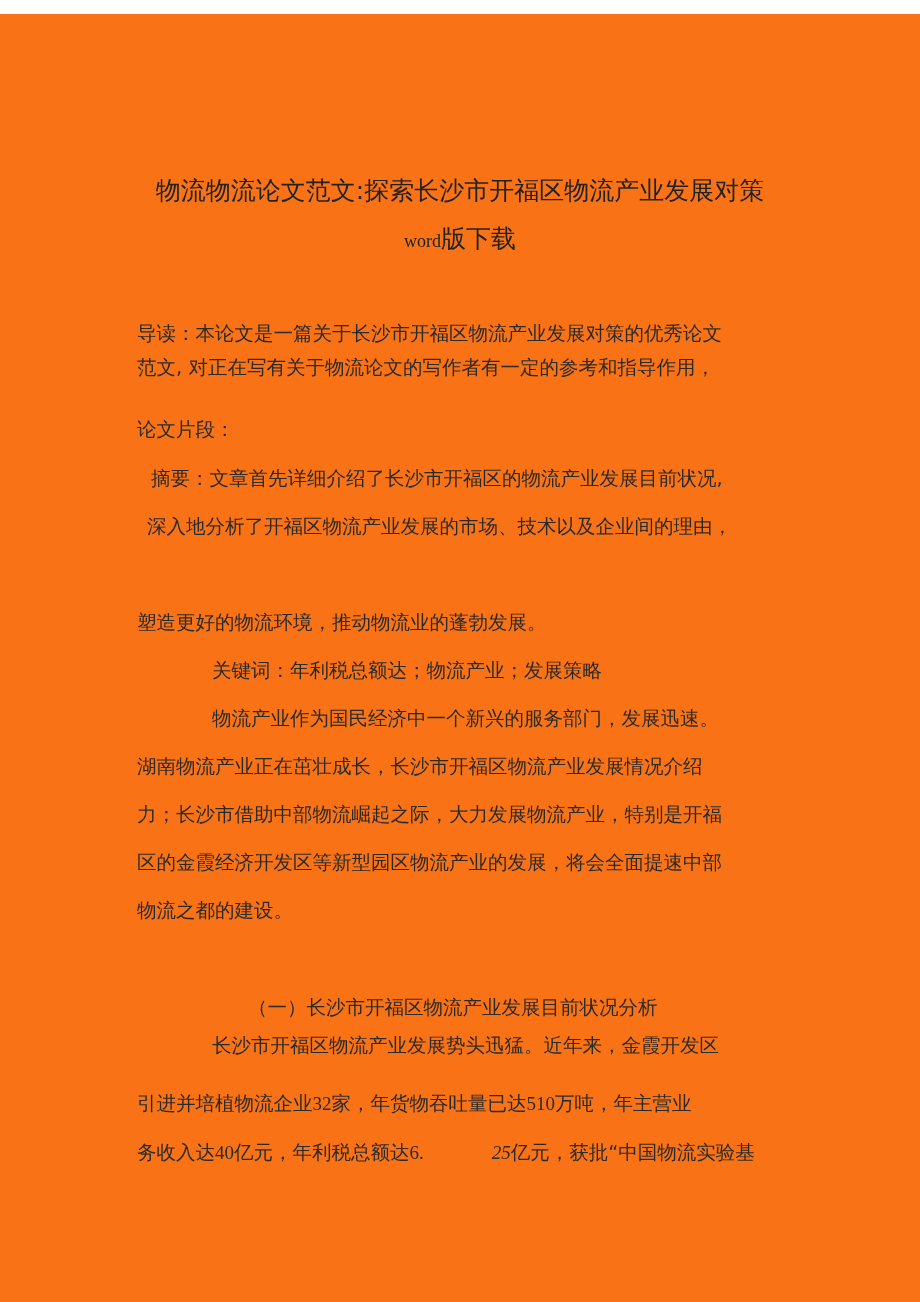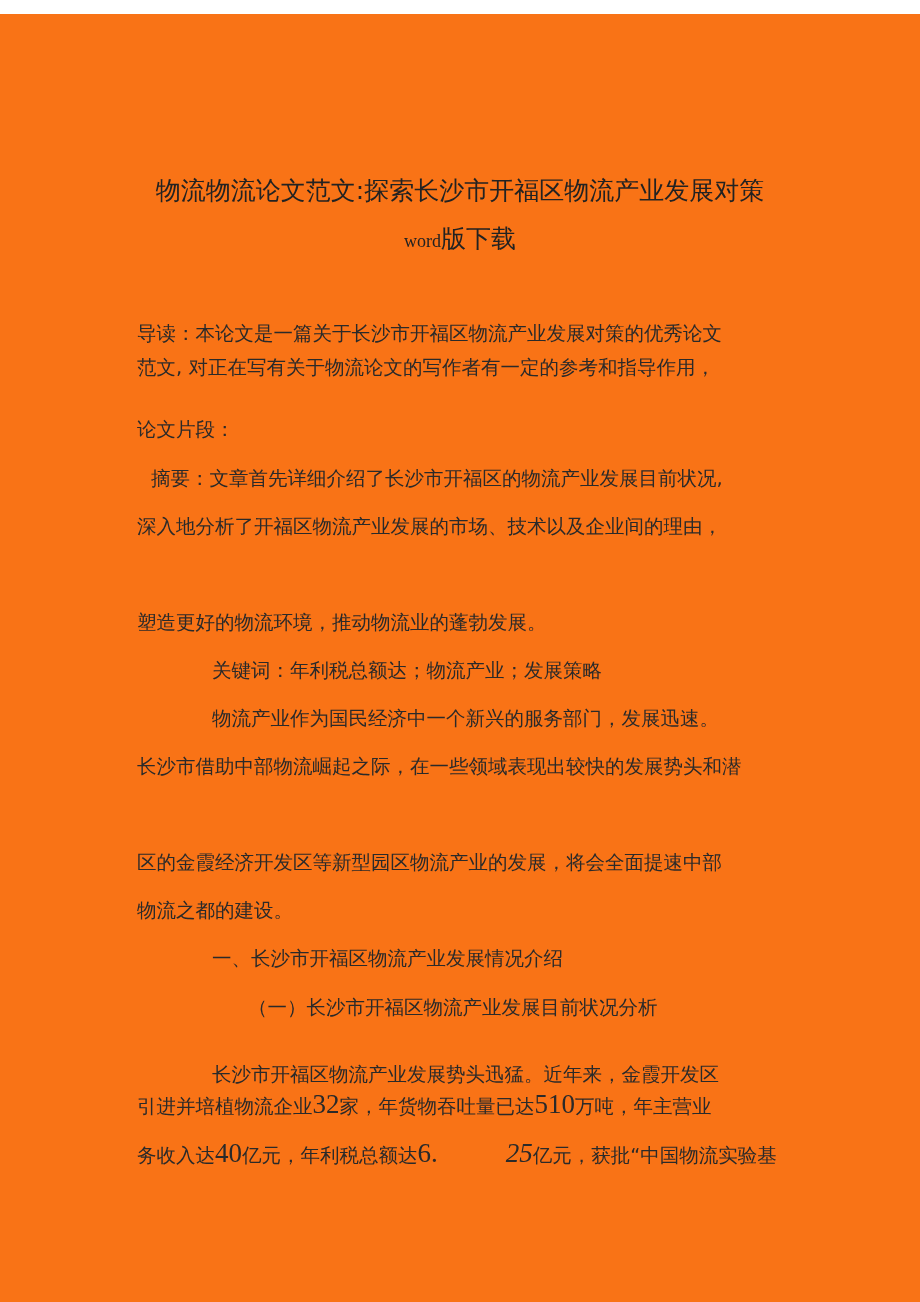--- a/index.html
+++ b/index.html
@@ -39,47 +39,47 @@
     }
     .line {
       position: absolute;
       font-size: 19.5px;
       line-height: 26px;
       white-space: nowrap;
       color: #2a2a2a;
     }
     .num {
       font-family: "Liberation Serif", "DejaVu Serif", serif;
-      font-size: 27px;
+      font-size: 19px;
     }
   </style>
 </head>
 <body>
 
 <div class="page">
 
   <div class="title-line" style="top:161px;">物流物流论文范文:探索长沙市开福区物流产业发展对策</div>
   <div class="title-line" style="top:209px;"><span class="latin">word</span><span>版下载</span></div>
 
   <div class="line" style="left:137px; top:307px;">导读：本论文是一篇关于长沙市开福区物流产业发展对策的优秀论文</div>
   <div class="line" style="left:137px; top:341px;">范文, 对正在写有关于物流论文的写作者有一定的参考和指导作用，</div>
   <div class="line" style="left:137px; top:403px;">论文片段：</div>
 
   <div class="line" style="left:151px; top:452px;">摘要：文章首先详细介绍了长沙市开福区的物流产业发展目前状况,</div>
-  <div class="line" style="left:137px; top:500px;">深入地分析了开福区物流产业发展的市场、技术以及企业间的理由，</div>
+  <div class="line" style="left:147px; top:500px;">深入地分析了开福区物流产业发展的市场、技术以及企业间的理由，</div>
   <div class="line" style="left:137px; top:596px;">塑造更好的物流环境，推动物流业的蓬勃发展。</div>
 
   <div class="line" style="left:212px; top:644px;">关键词：年利税总额达；物流产业；发展策略</div>
 
   <div class="line" style="left:212px; top:692px;">物流产业作为国民经济中一个新兴的服务部门，发展迅速。</div>
-  <div class="line" style="left:137px; top:740px;">长沙市借助中部物流崛起之际，在一些领域表现出较快的发展势头和潜</div>
+  <div class="line" style="left:137px; top:740px;">湖南物流产业正在茁壮成长，长沙市开福区物流产业发展情况介绍</div>
+  <div class="line" style="left:137px; top:788px;">力；长沙市借助中部物流崛起之际，大力发展物流产业，特别是开福</div>
   <div class="line" style="left:137px; top:836px;">区的金霞经济开发区等新型园区物流产业的发展，将会全面提速中部</div>
   <div class="line" style="left:137px; top:884px;">物流之都的建设。</div>
 
-  <div class="line" style="left:212px; top:932px;">一、长沙市开福区物流产业发展情况介绍</div>
 
   <div class="line" style="left:248px; top:981px;">（一）长沙市开福区物流产业发展目前状况分析</div>
 
-  <div class="line" style="left:212px; top:1048px;">长沙市开福区物流产业发展势头迅猛。近年来，金霞开发区</div>
+  <div class="line" style="left:212px; top:1019px;">长沙市开福区物流产业发展势头迅猛。近年来，金霞开发区</div>
   <div class="line" style="left:137px; top:1077px;"><span>引进并培植物流企业</span><span class="num">32</span><span>家，年货物吞吐量已达</span><span class="num">510</span><span>万吨，年主营业</span></div>
   <div class="line" style="left:137px; top:1126px;"><span>务收入达</span><span class="num">40</span><span>亿元，年利税总额达</span><span class="num">6.</span><span class="num" style="display:inline-block; margin-left:68px;font-style:italic;">25</span><span>亿元，获批“中国物流实验基</span></div>
 
 </div>
 
 </body></html>

